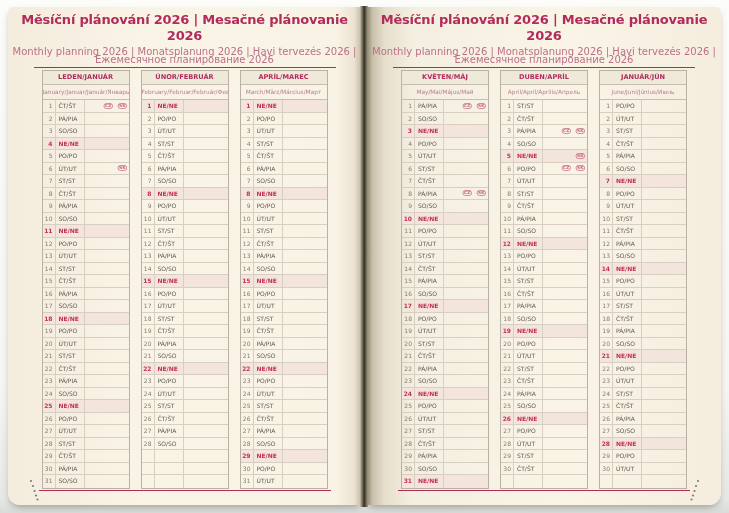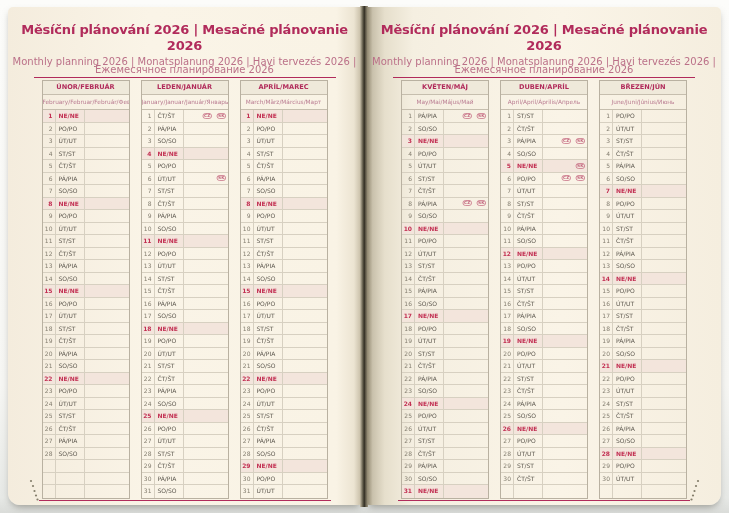--- a/index.html
+++ b/index.html
@@ -23,21 +23,21 @@
   }
   .page-right{
     left:367px;width:354px;
     border-radius:1px 5px 12px 2px;
     background:linear-gradient(to right,#90876f 0%,#c9c1ac 1.6%,#e6dfcc 5%,#f5efe1 13%,#faf4e7 55%,#f5eedf 100%);
   }
   .gutter{
     position:absolute;left:360px;top:6px;width:8px;height:501px;
     background:linear-gradient(to right,#cbc2ab 0%,#55503f 40%,#353126 55%,#6e6753 75%,#a89f89 100%);
   }
-  .page-inner{position:relative;width:100%;height:100%;padding-top:15px;box-sizing:border-box;}
+  .page-inner{position:relative;width:100%;height:100%;padding-top:5px;box-sizing:border-box;}
   .title{
     text-align:center;font-size:13px;font-weight:bold;color:#b12b5b;
     line-height:16px;letter-spacing:-0.2px;margin:0;
   }
   .subtitle{
     text-align:center;font-size:10px;color:#bb7088;line-height:8px;margin-top:4px;
   }
   .rule{
     width:302px;margin:3px auto 0;border-top:1.6px solid #b12b5b;height:0;
   }
@@ -93,343 +93,343 @@
 
 <div class="scene">
 
   <div class="page page-left">
     <div class="page-inner">
       <h1 class="title">Měsíční plánování 2026 | Mesačné plánovanie 2026</h1>
       <div class="subtitle">Monthly planning 2026 | Monatsplanung 2026 | Havi tervezés 2026 | Ежемесячное планирование 2026</div>
       <div class="rule"></div>
       <div class="months">
   <div class="month">
-    <div class="month-name">ÚNOR/FEBRUÁR</div>
-    <div class="month-langs">February/Februar/Február/Февраль</div>
+    <div class="month-name">LEDEN/JANUÁR</div>
+    <div class="month-langs">January/Januar/Január/Январь</div>
     <div class="month-grid">
-              <div class="row sunday">
+              <div class="row">
                 <div class="cell num">1</div>
-                <div class="cell day">NE/NE</div>
-                <div class="cell note"></div>
+                <div class="cell day">ČT/ŠT</div>
+                <div class="cell note">
+                  <span class="badge">CZ</span>
+                  <span class="badge">SK</span>
+                </div>
               </div>
               <div class="row">
                 <div class="cell num">2</div>
-                <div class="cell day">PO/PO</div>
+                <div class="cell day">PÁ/PIA</div>
                 <div class="cell note"></div>
               </div>
               <div class="row">
                 <div class="cell num">3</div>
-                <div class="cell day">ÚT/UT</div>
-                <div class="cell note"></div>
-              </div>
-              <div class="row">
+                <div class="cell day">SO/SO</div>
+                <div class="cell note"></div>
+              </div>
+              <div class="row sunday">
                 <div class="cell num">4</div>
-                <div class="cell day">ST/ST</div>
+                <div class="cell day">NE/NE</div>
                 <div class="cell note"></div>
               </div>
               <div class="row">
                 <div class="cell num">5</div>
-                <div class="cell day">ČT/ŠT</div>
+                <div class="cell day">PO/PO</div>
                 <div class="cell note"></div>
               </div>
               <div class="row">
                 <div class="cell num">6</div>
-                <div class="cell day">PÁ/PIA</div>
-                <div class="cell note"></div>
+                <div class="cell day">ÚT/UT</div>
+                <div class="cell note">
+                  <span class="badge">SK</span>
+                </div>
               </div>
               <div class="row">
                 <div class="cell num">7</div>
-                <div class="cell day">SO/SO</div>
-                <div class="cell note"></div>
-              </div>
-              <div class="row sunday">
+                <div class="cell day">ST/ST</div>
+                <div class="cell note"></div>
+              </div>
+              <div class="row">
                 <div class="cell num">8</div>
-                <div class="cell day">NE/NE</div>
+                <div class="cell day">ČT/ŠT</div>
                 <div class="cell note"></div>
               </div>
               <div class="row">
                 <div class="cell num">9</div>
-                <div class="cell day">PO/PO</div>
+                <div class="cell day">PÁ/PIA</div>
                 <div class="cell note"></div>
               </div>
               <div class="row">
                 <div class="cell num">10</div>
-                <div class="cell day">ÚT/UT</div>
-                <div class="cell note"></div>
-              </div>
-              <div class="row">
+                <div class="cell day">SO/SO</div>
+                <div class="cell note"></div>
+              </div>
+              <div class="row sunday">
                 <div class="cell num">11</div>
-                <div class="cell day">ST/ST</div>
+                <div class="cell day">NE/NE</div>
                 <div class="cell note"></div>
               </div>
               <div class="row">
                 <div class="cell num">12</div>
-                <div class="cell day">ČT/ŠT</div>
+                <div class="cell day">PO/PO</div>
                 <div class="cell note"></div>
               </div>
               <div class="row">
                 <div class="cell num">13</div>
-                <div class="cell day">PÁ/PIA</div>
+                <div class="cell day">ÚT/UT</div>
                 <div class="cell note"></div>
               </div>
               <div class="row">
                 <div class="cell num">14</div>
-                <div class="cell day">SO/SO</div>
-                <div class="cell note"></div>
-              </div>
-              <div class="row sunday">
+                <div class="cell day">ST/ST</div>
+                <div class="cell note"></div>
+              </div>
+              <div class="row">
                 <div class="cell num">15</div>
-                <div class="cell day">NE/NE</div>
+                <div class="cell day">ČT/ŠT</div>
                 <div class="cell note"></div>
               </div>
               <div class="row">
                 <div class="cell num">16</div>
-                <div class="cell day">PO/PO</div>
+                <div class="cell day">PÁ/PIA</div>
                 <div class="cell note"></div>
               </div>
               <div class="row">
                 <div class="cell num">17</div>
-                <div class="cell day">ÚT/UT</div>
-                <div class="cell note"></div>
-              </div>
-              <div class="row">
+                <div class="cell day">SO/SO</div>
+                <div class="cell note"></div>
+              </div>
+              <div class="row sunday">
                 <div class="cell num">18</div>
-                <div class="cell day">ST/ST</div>
+                <div class="cell day">NE/NE</div>
                 <div class="cell note"></div>
               </div>
               <div class="row">
                 <div class="cell num">19</div>
-                <div class="cell day">ČT/ŠT</div>
+                <div class="cell day">PO/PO</div>
                 <div class="cell note"></div>
               </div>
               <div class="row">
                 <div class="cell num">20</div>
-                <div class="cell day">PÁ/PIA</div>
+                <div class="cell day">ÚT/UT</div>
                 <div class="cell note"></div>
               </div>
               <div class="row">
                 <div class="cell num">21</div>
-                <div class="cell day">SO/SO</div>
-                <div class="cell note"></div>
-              </div>
-              <div class="row sunday">
+                <div class="cell day">ST/ST</div>
+                <div class="cell note"></div>
+              </div>
+              <div class="row">
                 <div class="cell num">22</div>
-                <div class="cell day">NE/NE</div>
+                <div class="cell day">ČT/ŠT</div>
                 <div class="cell note"></div>
               </div>
               <div class="row">
                 <div class="cell num">23</div>
-                <div class="cell day">PO/PO</div>
+                <div class="cell day">PÁ/PIA</div>
                 <div class="cell note"></div>
               </div>
               <div class="row">
                 <div class="cell num">24</div>
-                <div class="cell day">ÚT/UT</div>
-                <div class="cell note"></div>
-              </div>
-              <div class="row">
+                <div class="cell day">SO/SO</div>
+                <div class="cell note"></div>
+              </div>
+              <div class="row sunday">
                 <div class="cell num">25</div>
-                <div class="cell day">ST/ST</div>
+                <div class="cell day">NE/NE</div>
                 <div class="cell note"></div>
               </div>
               <div class="row">
                 <div class="cell num">26</div>
-                <div class="cell day">ČT/ŠT</div>
+                <div class="cell day">PO/PO</div>
                 <div class="cell note"></div>
               </div>
               <div class="row">
                 <div class="cell num">27</div>
-                <div class="cell day">PÁ/PIA</div>
+                <div class="cell day">ÚT/UT</div>
                 <div class="cell note"></div>
               </div>
               <div class="row">
                 <div class="cell num">28</div>
-                <div class="cell day">SO/SO</div>
-                <div class="cell note"></div>
-              </div>
-              <div class="row empty">
-                <div class="cell num"></div>
-                <div class="cell day"></div>
-                <div class="cell note"></div>
-              </div>
-              <div class="row empty">
-                <div class="cell num"></div>
-                <div class="cell day"></div>
-                <div class="cell note"></div>
-              </div>
-              <div class="row empty">
-                <div class="cell num"></div>
-                <div class="cell day"></div>
+                <div class="cell day">ST/ST</div>
+                <div class="cell note"></div>
+              </div>
+              <div class="row">
+                <div class="cell num">29</div>
+                <div class="cell day">ČT/ŠT</div>
+                <div class="cell note"></div>
+              </div>
+              <div class="row">
+                <div class="cell num">30</div>
+                <div class="cell day">PÁ/PIA</div>
+                <div class="cell note"></div>
+              </div>
+              <div class="row">
+                <div class="cell num">31</div>
+                <div class="cell day">SO/SO</div>
                 <div class="cell note"></div>
               </div>
             </div>
   </div>
 
   <div class="month">
-    <div class="month-name">LEDEN/JANUÁR</div>
-    <div class="month-langs">January/Januar/Január/Январь</div>
+    <div class="month-name">ÚNOR/FEBRUÁR</div>
+    <div class="month-langs">February/Februar/Február/Февраль</div>
     <div class="month-grid">
-              <div class="row">
+              <div class="row sunday">
                 <div class="cell num">1</div>
-                <div class="cell day">ČT/ŠT</div>
-                <div class="cell note">
-                  <span class="badge">CZ</span>
-                  <span class="badge">SK</span>
-                </div>
+                <div class="cell day">NE/NE</div>
+                <div class="cell note"></div>
               </div>
               <div class="row">
                 <div class="cell num">2</div>
-                <div class="cell day">PÁ/PIA</div>
+                <div class="cell day">PO/PO</div>
                 <div class="cell note"></div>
               </div>
               <div class="row">
                 <div class="cell num">3</div>
-                <div class="cell day">SO/SO</div>
-                <div class="cell note"></div>
-              </div>
-              <div class="row sunday">
+                <div class="cell day">ÚT/UT</div>
+                <div class="cell note"></div>
+              </div>
+              <div class="row">
                 <div class="cell num">4</div>
-                <div class="cell day">NE/NE</div>
+                <div class="cell day">ST/ST</div>
                 <div class="cell note"></div>
               </div>
               <div class="row">
                 <div class="cell num">5</div>
-                <div class="cell day">PO/PO</div>
+                <div class="cell day">ČT/ŠT</div>
                 <div class="cell note"></div>
               </div>
               <div class="row">
                 <div class="cell num">6</div>
-                <div class="cell day">ÚT/UT</div>
-                <div class="cell note">
-                  <span class="badge">SK</span>
-                </div>
+                <div class="cell day">PÁ/PIA</div>
+                <div class="cell note"></div>
               </div>
               <div class="row">
                 <div class="cell num">7</div>
-                <div class="cell day">ST/ST</div>
-                <div class="cell note"></div>
-              </div>
-              <div class="row">
+                <div class="cell day">SO/SO</div>
+                <div class="cell note"></div>
+              </div>
+              <div class="row sunday">
                 <div class="cell num">8</div>
-                <div class="cell day">ČT/ŠT</div>
+                <div class="cell day">NE/NE</div>
                 <div class="cell note"></div>
               </div>
               <div class="row">
                 <div class="cell num">9</div>
-                <div class="cell day">PÁ/PIA</div>
+                <div class="cell day">PO/PO</div>
                 <div class="cell note"></div>
               </div>
               <div class="row">
                 <div class="cell num">10</div>
-                <div class="cell day">SO/SO</div>
-                <div class="cell note"></div>
-              </div>
-              <div class="row sunday">
+                <div class="cell day">ÚT/UT</div>
+                <div class="cell note"></div>
+              </div>
+              <div class="row">
                 <div class="cell num">11</div>
-                <div class="cell day">NE/NE</div>
+                <div class="cell day">ST/ST</div>
                 <div class="cell note"></div>
               </div>
               <div class="row">
                 <div class="cell num">12</div>
-                <div class="cell day">PO/PO</div>
+                <div class="cell day">ČT/ŠT</div>
                 <div class="cell note"></div>
               </div>
               <div class="row">
                 <div class="cell num">13</div>
-                <div class="cell day">ÚT/UT</div>
+                <div class="cell day">PÁ/PIA</div>
                 <div class="cell note"></div>
               </div>
               <div class="row">
                 <div class="cell num">14</div>
-                <div class="cell day">ST/ST</div>
-                <div class="cell note"></div>
-              </div>
-              <div class="row">
+                <div class="cell day">SO/SO</div>
+                <div class="cell note"></div>
+              </div>
+              <div class="row sunday">
                 <div class="cell num">15</div>
-                <div class="cell day">ČT/ŠT</div>
+                <div class="cell day">NE/NE</div>
                 <div class="cell note"></div>
               </div>
               <div class="row">
                 <div class="cell num">16</div>
-                <div class="cell day">PÁ/PIA</div>
+                <div class="cell day">PO/PO</div>
                 <div class="cell note"></div>
               </div>
               <div class="row">
                 <div class="cell num">17</div>
-                <div class="cell day">SO/SO</div>
-                <div class="cell note"></div>
-              </div>
-              <div class="row sunday">
+                <div class="cell day">ÚT/UT</div>
+                <div class="cell note"></div>
+              </div>
+              <div class="row">
                 <div class="cell num">18</div>
-                <div class="cell day">NE/NE</div>
+                <div class="cell day">ST/ST</div>
                 <div class="cell note"></div>
               </div>
               <div class="row">
                 <div class="cell num">19</div>
-                <div class="cell day">PO/PO</div>
+                <div class="cell day">ČT/ŠT</div>
                 <div class="cell note"></div>
               </div>
               <div class="row">
                 <div class="cell num">20</div>
-                <div class="cell day">ÚT/UT</div>
+                <div class="cell day">PÁ/PIA</div>
                 <div class="cell note"></div>
               </div>
               <div class="row">
                 <div class="cell num">21</div>
-                <div class="cell day">ST/ST</div>
-                <div class="cell note"></div>
-              </div>
-              <div class="row">
+                <div class="cell day">SO/SO</div>
+                <div class="cell note"></div>
+              </div>
+              <div class="row sunday">
                 <div class="cell num">22</div>
-                <div class="cell day">ČT/ŠT</div>
+                <div class="cell day">NE/NE</div>
                 <div class="cell note"></div>
               </div>
               <div class="row">
                 <div class="cell num">23</div>
-                <div class="cell day">PÁ/PIA</div>
+                <div class="cell day">PO/PO</div>
                 <div class="cell note"></div>
               </div>
               <div class="row">
                 <div class="cell num">24</div>
-                <div class="cell day">SO/SO</div>
-                <div class="cell note"></div>
-              </div>
-              <div class="row sunday">
+                <div class="cell day">ÚT/UT</div>
+                <div class="cell note"></div>
+              </div>
+              <div class="row">
                 <div class="cell num">25</div>
-                <div class="cell day">NE/NE</div>
+                <div class="cell day">ST/ST</div>
                 <div class="cell note"></div>
               </div>
               <div class="row">
                 <div class="cell num">26</div>
-                <div class="cell day">PO/PO</div>
+                <div class="cell day">ČT/ŠT</div>
                 <div class="cell note"></div>
               </div>
               <div class="row">
                 <div class="cell num">27</div>
-                <div class="cell day">ÚT/UT</div>
+                <div class="cell day">PÁ/PIA</div>
                 <div class="cell note"></div>
               </div>
               <div class="row">
                 <div class="cell num">28</div>
-                <div class="cell day">ST/ST</div>
-                <div class="cell note"></div>
-              </div>
-              <div class="row">
-                <div class="cell num">29</div>
-                <div class="cell day">ČT/ŠT</div>
-                <div class="cell note"></div>
-              </div>
-              <div class="row">
-                <div class="cell num">30</div>
-                <div class="cell day">PÁ/PIA</div>
-                <div class="cell note"></div>
-              </div>
-              <div class="row">
-                <div class="cell num">31</div>
-                <div class="cell day">SO/SO</div>
+                <div class="cell day">SO/SO</div>
+                <div class="cell note"></div>
+              </div>
+              <div class="row empty">
+                <div class="cell num"></div>
+                <div class="cell day"></div>
+                <div class="cell note"></div>
+              </div>
+              <div class="row empty">
+                <div class="cell num"></div>
+                <div class="cell day"></div>
+                <div class="cell note"></div>
+              </div>
+              <div class="row empty">
+                <div class="cell num"></div>
+                <div class="cell day"></div>
                 <div class="cell note"></div>
               </div>
             </div>
   </div>
 
   <div class="month">
     <div class="month-name">APRÍL/MAREC</div>
     <div class="month-langs">March/März/Március/Март</div>
     <div class="month-grid">
               <div class="row sunday">
@@ -941,21 +941,21 @@
               </div>
               <div class="row empty">
                 <div class="cell num"></div>
                 <div class="cell day"></div>
                 <div class="cell note"></div>
               </div>
             </div>
   </div>
 
   <div class="month">
-    <div class="month-name">BŘEZEN/JÚN</div>
+    <div class="month-name">JANUÁR/JÚN</div>
     <div class="month-langs">June/Juni/Június/Июнь</div>
     <div class="month-grid">
               <div class="row">
                 <div class="cell num">1</div>
                 <div class="cell day">PO/PO</div>
                 <div class="cell note"></div>
               </div>
               <div class="row">
                 <div class="cell num">2</div>
                 <div class="cell day">ÚT/UT</div>

